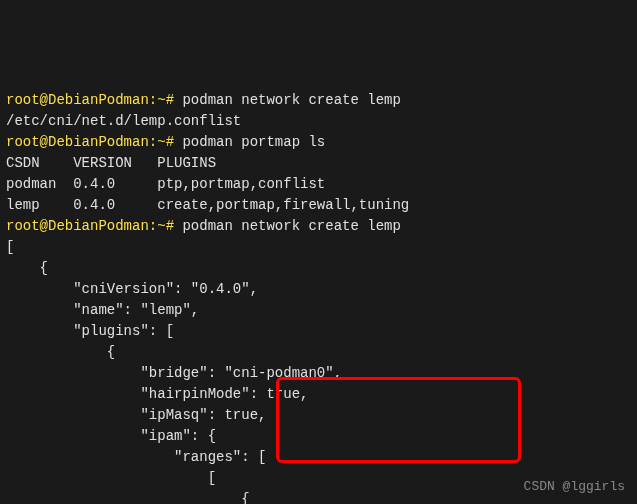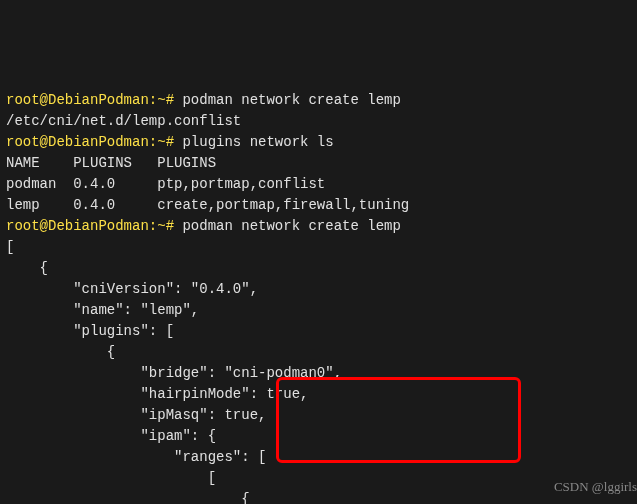--- a/index.html
+++ b/index.html
@@ -31,35 +31,35 @@
     }
     .highlight-box {
       position: absolute;
       border: 3px solid #ff0000;
       border-radius: 6px;
       pointer-events: none;
     }
     .watermark {
       position: absolute;
       bottom: 8px;
-      right: 0;
+      right: 12px;
       color: #888888;
       font-size: 13px;
-      font-family: Liberation Serif, serif;
+      font-family: Liberation Mono, monospace;
     }
   </style>
 </head>
 <body>
 
 
 
 <div id="terminal-container"><span class="prompt">root@DebianPodman:~# </span><span class="command">podman network create lemp</span>
 <span class="output">/etc/cni/net.d/lemp.conflist</span>
-<span class="prompt">root@DebianPodman:~# </span><span class="command">plugins network ls</span>
-<span class="output">NAME    PLUGINS   PLUGINS</span>
+<span class="prompt">root@DebianPodman:~# </span><span class="command">podman portmap ls</span>
+<span class="output">CSDN    VERSION   PLUGINS</span>
 <span class="output">podman  0.4.0     ptp,portmap,conflist</span>
 <span class="output">lemp    0.4.0     create,portmap,firewall,tuning</span>
 <span class="prompt">root@DebianPodman:~# </span><span class="command">podman network create lemp</span>
 <span class="output">[</span>
 <span class="output">    {</span>
 <span class="output">        "cniVersion": "0.4.0",</span>
 <span class="output">        "name": "lemp",</span>
 <span class="output">        "plugins": [</span>
 <span class="output">            {</span>
 <span class="output">                "bridge": "cni-podman0",</span>

